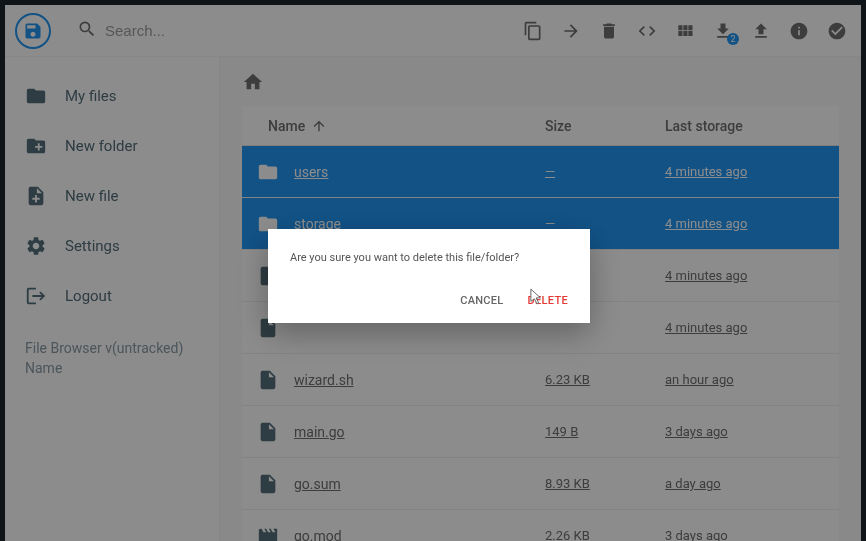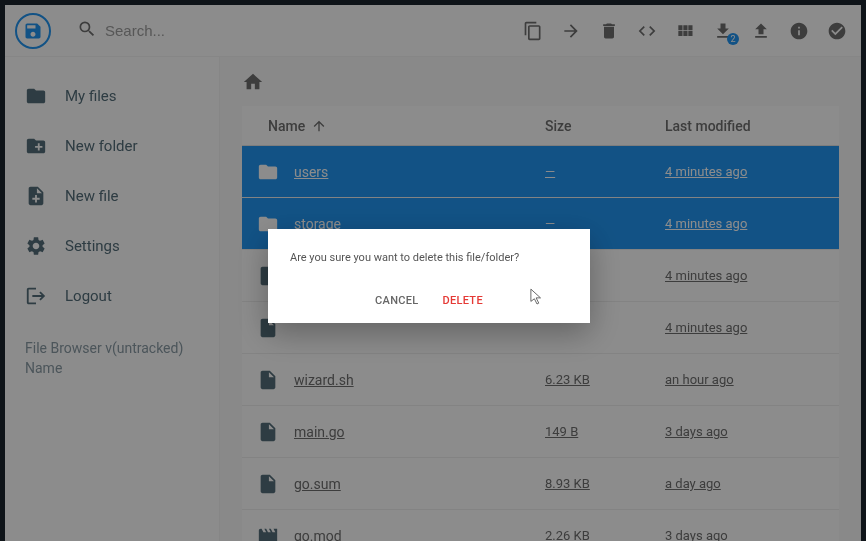--- a/index.html
+++ b/index.html
@@ -141,21 +141,21 @@
     position:absolute;
     top: 229px; left: 268px;
     width: 322px;
     background:#fff;
     box-shadow: 0 10px 30px rgba(0,0,0,0.3);
     padding: 22px 22px 16px 22px;
     font-size: 11px;
     color:#555;
   }
   .dialog .msg { margin-bottom: 30px; color:#555; }
-  .dialog .actions { display:flex; justify-content:center; gap:24px; font-weight:500; letter-spacing:0.3px; }
+  .dialog .actions { display:flex; justify-content:flex-end; gap:24px; font-weight:500; letter-spacing:0.3px; }
   .dialog .actions .cancel { color:#666; text-transform:uppercase; cursor:pointer; }
   .dialog .actions .delete { color:#e53935; text-transform:uppercase; cursor:pointer; }
 
   .cursor {
     position:absolute;
     top: 288px; left: 530px;
     width: 14px; height: 18px;
     pointer-events:none;
   }
   .cursor svg { width:14px; height:18px; }
@@ -275,21 +275,21 @@
       </div>
       <div class="listing">
         <div class="head">
           <div class="namecell">
             <span>Name</span>
             <svg viewBox="0 0 24 24">
                 <path d="M4 12l1.41 1.41L11 7.83V20h2V7.83l5.58 5.59L20 12l-8-8-8 8z"></path>
               </svg>
           </div>
           <div>Size</div>
-          <div>Last modified</div>
+          <div>Last storage</div>
         </div>
         <div id="rows">
             <div class="row selected">
               <div class="iconcell">
                 <svg class="folder" viewBox="0 0 24 24">
                   <path d="M10 4H4c-1.1 0-2 .9-2 2v12c0 1.1.9 2 2 2h16c1.1 0 2-.9 2-2V8c0-1.1-.9-2-2-2h-8l-2-2z"></path>
                 </svg>
               </div>
               <div class="name">users</div>
               <div class="size">—</div>

